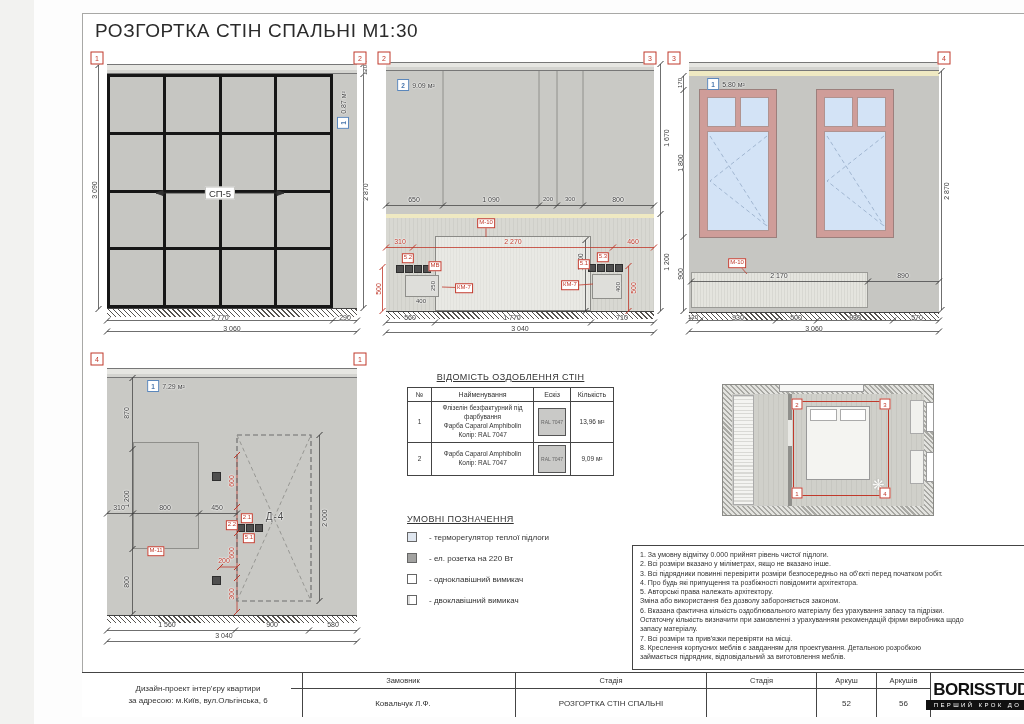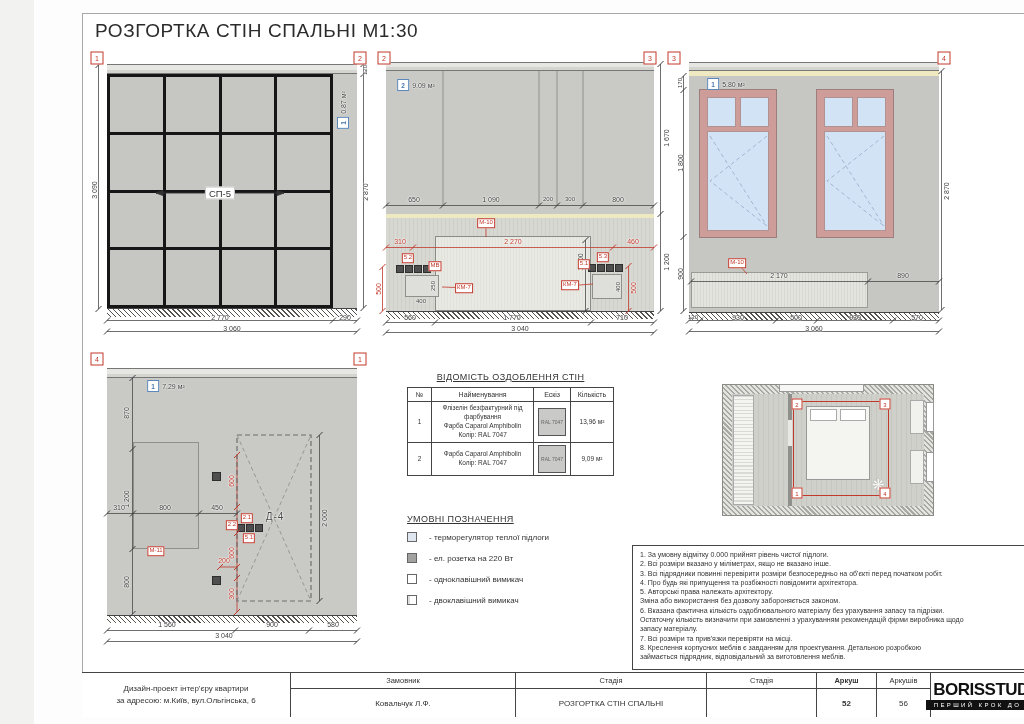--- a/index.html
+++ b/index.html
@@ -492,36 +492,36 @@
         <div class="note-line">6. Вказана фактична кількість оздоблювального матеріалу без урахування запасу та підрізки.</div>
         <div class="note-line">Остаточну кількість визначити при замовленні з урахуванням рекомендацій фірми виробника щодо</div>
         <div class="note-line">запасу матеріалу.</div>
         <div class="note-line">7. Всі розміри та прив'язки перевіряти на місці.</div>
         <div class="note-line">8. Креслення корпусних меблів є завданням для проектування. Детальною розробкою</div>
         <div class="note-line">займається підрядник, відповідальний за виготовлення меблів.</div>
       </div>
   </div>
 
   <div id="tblock">
-    <div class="tb-cell" id="tb-project" style="left:0;width:209px;">
+    <div class="tb-cell" id="tb-project" style="left:12px;width:209px;">
       <span>Дизайн-проект інтер'єру квартири</span>
       <span>за адресою: м.Київ, вул.Ольгінська, 6</span>
     </div>
     <div class="tb-cell" style="left:209px;width:225px;">
       <div class="tb-head">Замовник</div>
       <div class="tb-val">Ковальчук Л.Ф.</div>
     </div>
     <div class="tb-cell" style="left:434px;width:191px;">
       <div class="tb-head">Стадія</div>
       <div class="tb-val">РОЗГОРТКА СТІН СПАЛЬНІ</div>
     </div>
     <div class="tb-cell" style="left:625px;width:110px;">
       <div class="tb-head">Стадія</div>
     </div>
-    <div class="tb-cell" style="left:735px;width:60px;font-weight:bold;">
+    <div class="tb-cell" style="left:735px;width:60px;">
       <div class="tb-head">Аркуш</div>
       <div class="tb-val">52</div>
     </div>
     <div class="tb-cell" style="left:795px;width:54px;">
       <div class="tb-head">Аркушів</div>
       <div class="tb-val">56</div>
     </div>
     <div class="tb-cell" id="tb-logo" style="left:849px;width:117px;">
       <div id="logo-name">BORISSTUDIO</div>
       <div id="logo-bar">ПЕРШИЙ КРОК ДО МРІЇ</div>

